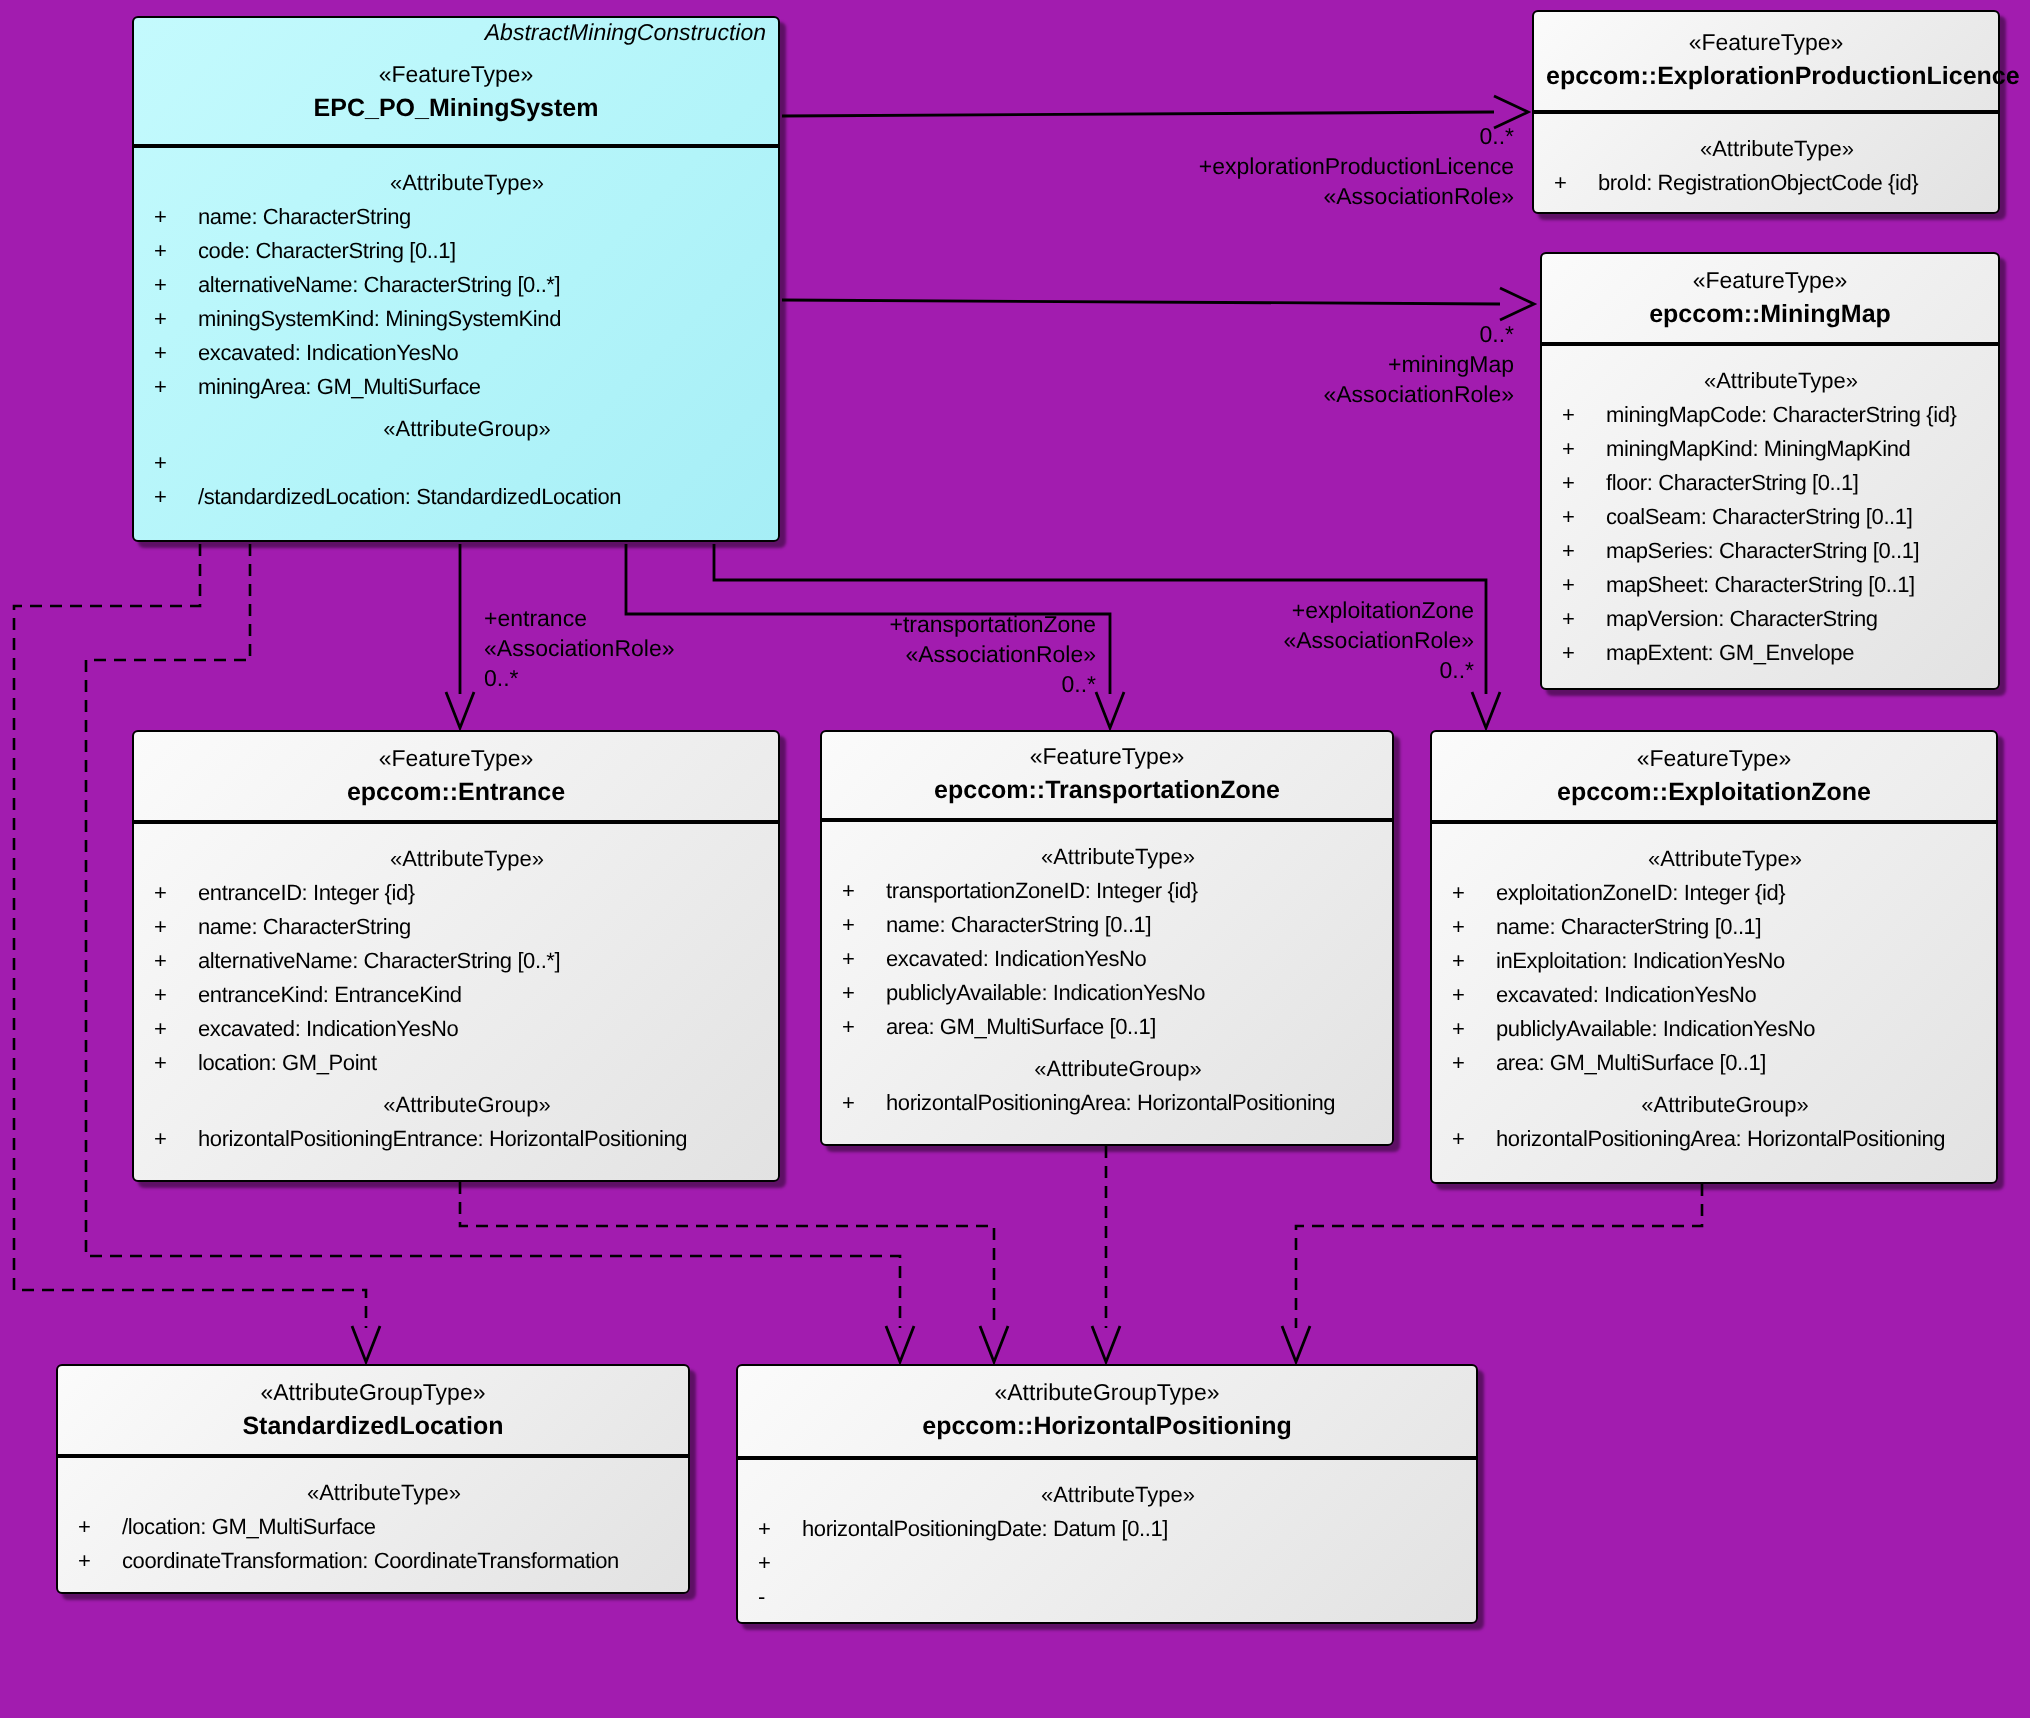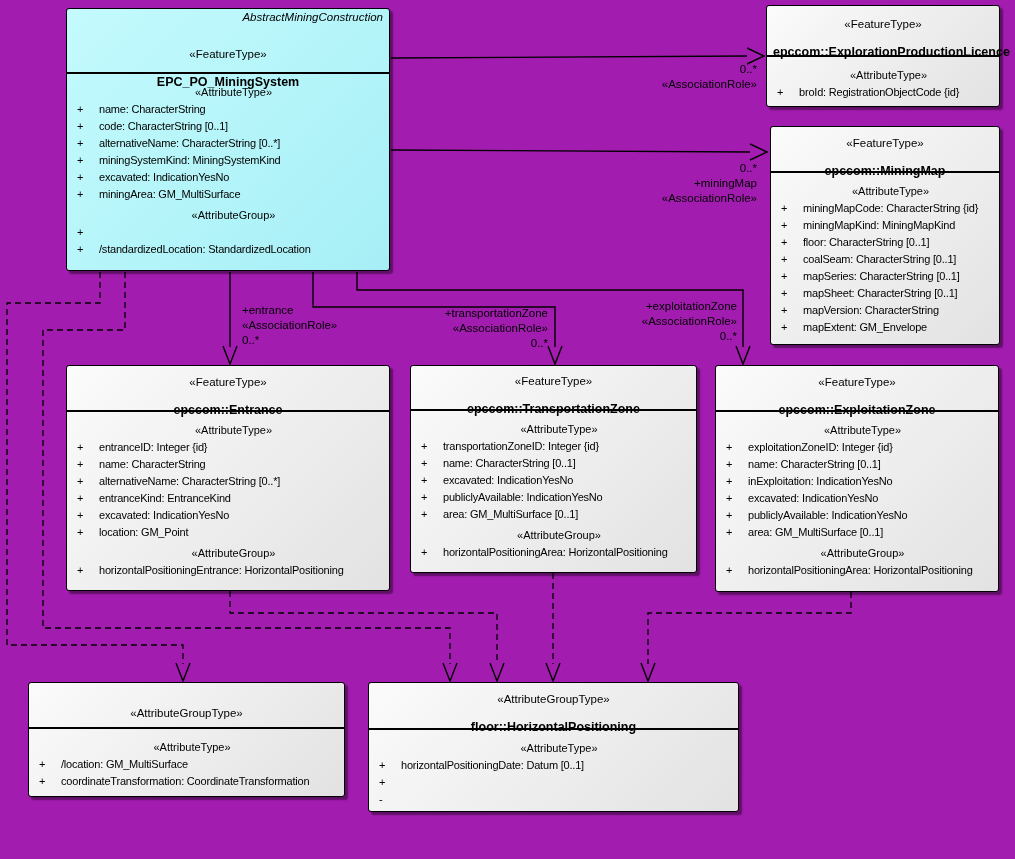--- a/index.html
+++ b/index.html
@@ -20,22 +20,22 @@
     display:flex; flex-direction:column;
   }
   .uml-box.cyan { background:linear-gradient(135deg,#c4fafd 0%,#b2f4f9 60%,#a6eef6 100%); }
 
   .box-header {
     box-sizing:border-box; border-bottom:2px solid #000; flex:0 0 auto;
     display:flex; flex-direction:column; justify-content:center;
     text-align:center; padding:2px 6px;
   }
   .abstract-label { font-style:italic; font-size:11.5px; text-align:right; line-height:13px; margin-bottom:7px; }
-  .stereotype { font-size:11.5px; line-height:14px;margin-top:16px; }
-  .class-name { font-size:12.5px; font-weight:bold; line-height:16px; margin-top:13px; }
+  .stereotype { font-size:11.5px; line-height:14px; }
+  .class-name { font-size:12.5px; font-weight:bold; line-height:16px; margin-top:1px; }
 
   .box-body { flex:1 1 auto; padding:6px 2px 0 8px; overflow:hidden; }
   .row { display:flex; height:17px; line-height:17px; font-size:11px; white-space:nowrap; }
   .row .vis { flex:0 0 22px; width:22px; padding-left:2px; }
   .row .txt { letter-spacing:-0.2px; }
   .row.sect { margin-top:4px; padding-left:5px;justify-content:center; }
   .row.sect .vis { flex:0 0 0; width:0; padding:0; overflow:hidden; }
   .row.sect .txt { letter-spacing:0; }
 
   .assoc-label { position:absolute; z-index:3; font-size:11.5px; line-height:15px; }
@@ -318,41 +318,42 @@
         <div class="row">
           <span class="vis">+</span>
           <span class="txt">horizontalPositioningArea: HorizontalPositioning</span>
         </div>
       </div>
   </div>
 
   <div class="uml-box" style="left:28px;top:682px;width:317px;height:115px;">
     <div class="box-header" style="height:46px;">
       <div class="stereotype">«AttributeGroupType»</div>
+      <div class="class-name">StandardizedLocation</div>
     </div>
     <div class="box-body">
         <div class="row sect">
           <span class="vis"></span>
           <span class="txt">«AttributeType»</span>
         </div>
         <div class="row">
           <span class="vis">+</span>
           <span class="txt">/location: GM_MultiSurface</span>
         </div>
         <div class="row">
           <span class="vis">+</span>
           <span class="txt">coordinateTransformation: CoordinateTransformation</span>
         </div>
       </div>
   </div>
 
   <div class="uml-box" style="left:368px;top:682px;width:371px;height:130px;">
     <div class="box-header" style="height:47px;">
       <div class="stereotype">«AttributeGroupType»</div>
-      <div class="class-name">floor::HorizontalPositioning</div>
+      <div class="class-name">epccom::HorizontalPositioning</div>
     </div>
     <div class="box-body">
         <div class="row sect">
           <span class="vis"></span>
           <span class="txt">«AttributeType»</span>
         </div>
         <div class="row">
           <span class="vis">+</span>
           <span class="txt">horizontalPositioningDate: Datum [0..1]</span>
         </div>
@@ -360,20 +361,21 @@
           <span class="vis">+</span>
         </div>
         <div class="row">
           <span class="vis">-</span>
         </div>
       </div>
   </div>
 
   <div class="assoc-label right" style="left:460px;top:62px;width:297px;">
       <div class="lbl-line">0..*</div>
+      <div class="lbl-line">+explorationProductionLicence</div>
       <div class="lbl-line">«AssociationRole»</div>
     </div>
 
   <div class="assoc-label right" style="left:560px;top:161px;width:197px;">
       <div class="lbl-line">0..*</div>
       <div class="lbl-line">+miningMap</div>
       <div class="lbl-line">«AssociationRole»</div>
     </div>
 
   <div class="assoc-label" style="left:242px;top:303px;width:170px;">

